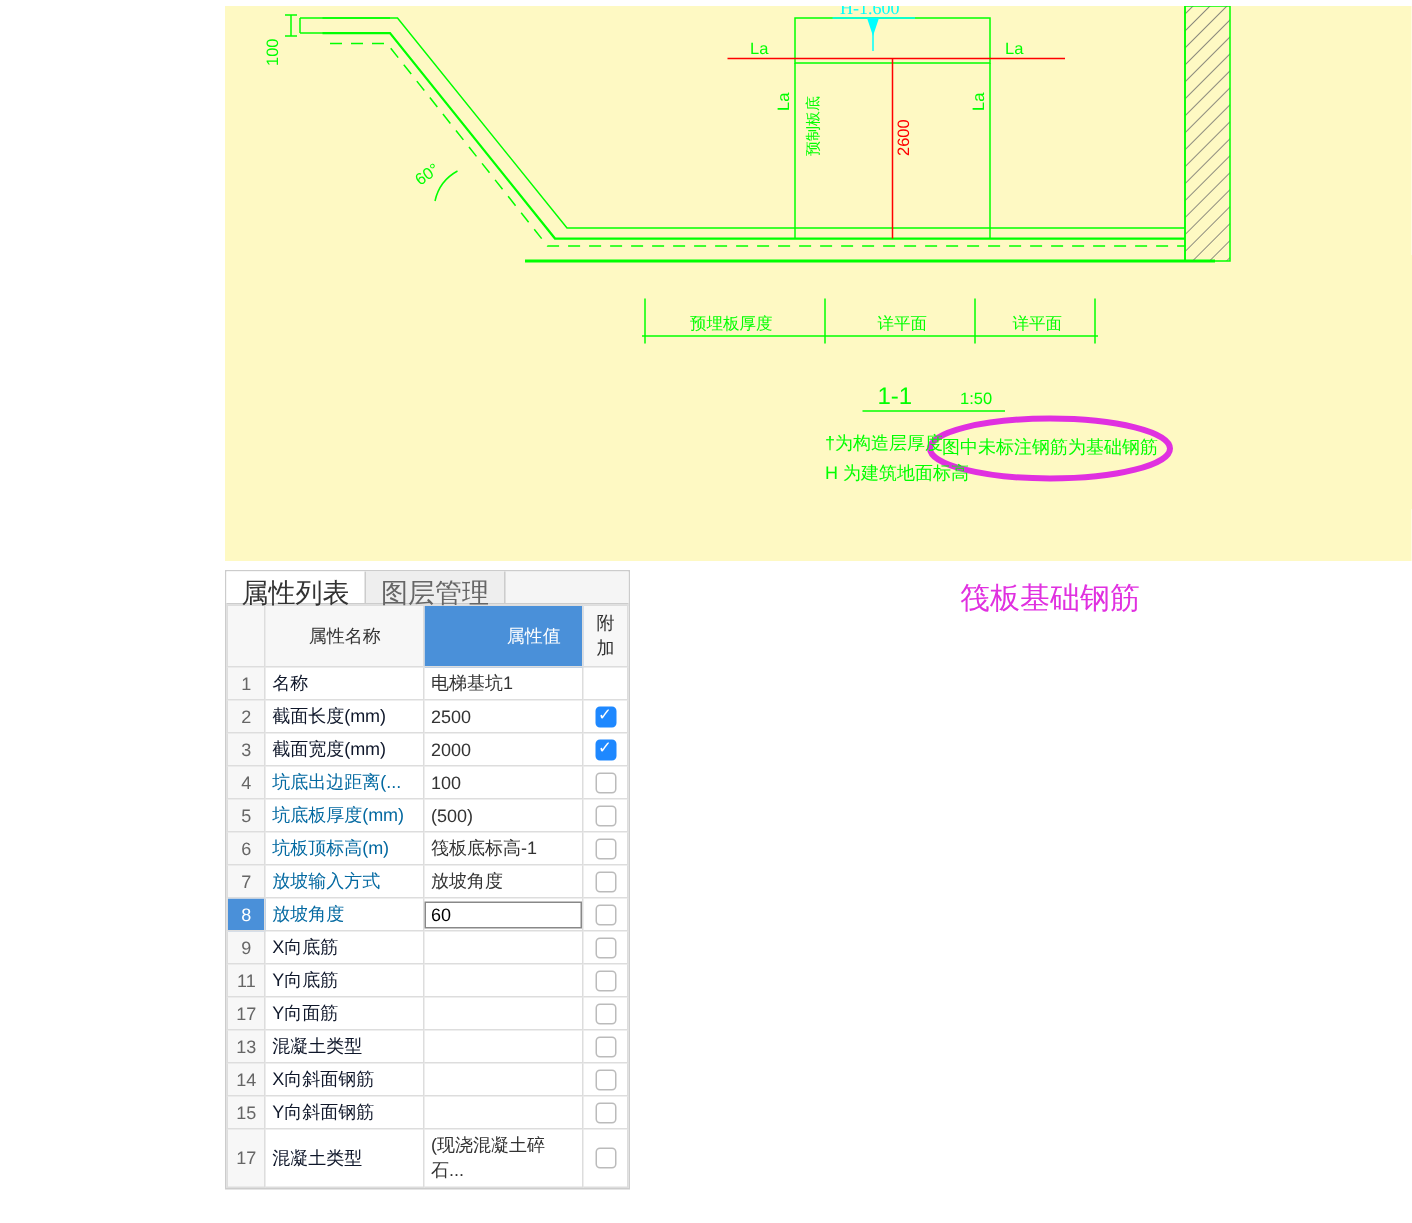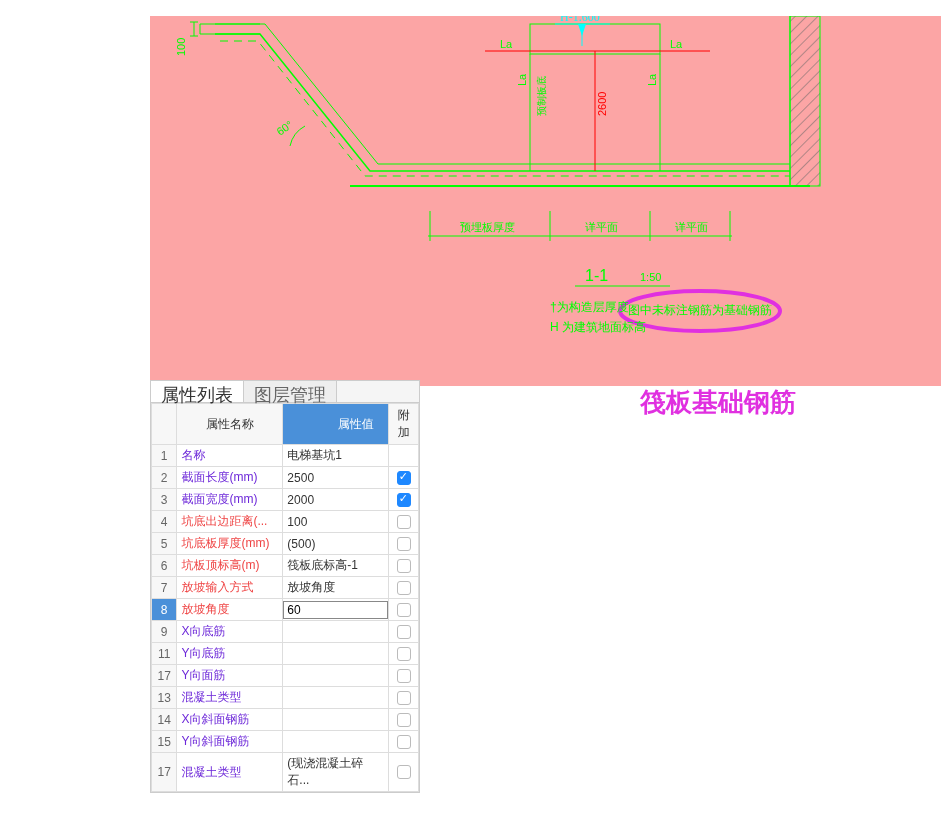--- a/index.html
+++ b/index.html
@@ -1,39 +1,39 @@
 <!DOCTYPE html>
 <html><head>
 <meta charset="utf-8">
 <style>
   * { box-sizing: border-box; margin: 0; padding: 0; }
   body { font-family: "Microsoft YaHei", sans-serif; background: #fff; width: 941px; height: 815px; overflow: hidden; }
-  .cad-area { position: absolute; left: 150px; top: 16px; width: 791px; height: 370px; background: #fca5a5; }
+  .cad-area { position: absolute; left: 150px; top: 4px; width: 791px; height: 370px; background: #fef9c3; }
   .cad-svg { width: 100%; height: 100%; }
   .bottom-area { position: absolute; left: 150px; top: 380px; width: 791px; }
   .table-wrap { width: 270px; border: 1px solid #ccc; }
   .tabs { display: flex; background: #f5f5f5; border-bottom: 1px solid #ccc; height: 22px; }
   .tab { padding: 2px 10px; font-size: 18px; color: #666; border-right: 1px solid #ccc; cursor: pointer; background:#eee;}
   .tab.active { background: #fff; color: #333; }
   .prop-table { border-collapse: collapse; width: 100%; font-size: 12px; }
   .prop-table th { background: #f7f7f7; border: 1px solid #ddd; padding: 3px 4px; font-weight: normal; color:#333;}
   .prop-table th.value-hdr { background:#4a90d9; color:#fff;padding-left:44px;}
   .prop-table td { border: 1px solid #ddd; padding: 2px 4px; height: 21px; vertical-align: middle;}
   .row-num { width: 24px; text-align: center; background: #f7f7f7; color:#666;}
   .row-num.sel { background:#4a90d9; color:#fff;}
-  .prop-name { width: 100px; color:#ef4444;}
-  .prop-name.link { color: #6d28d9; }
+  .prop-name { width: 100px; color:#0369a1;}
+  .prop-name.link { color: #0f172a; }
   .prop-val { width: 100px; color:#333;}
   .prop-val.editing { padding:0;}
   .prop-val.editing input{ width:100%; height:18px; border:1px solid #888; padding:0 3px; font-size:12px; outline:none;}
   .add-col { width: 28px; text-align: center; }
   .chk { width:14px; height:14px; border:1px solid #bbb; border-radius:3px; display:inline-block; vertical-align:middle;}
   .chk.on { background:#1e88ff; border-color:#1e88ff; position:relative;}
   .chk.on::after{content:"✓"; color:#fff; font-size:11px; position:absolute; left:1px; top:-2px;}
-  .annotation { position:absolute; left:490px; top:5px; font-size:26px; color:#e030e0; font-weight:700;}
+  .annotation { position:absolute; left:490px; top:5px; font-size:20px; color:#e030e0; font-weight:400;}
 </style>
 </head>
 <body>
 
 <div class="cad-area">
   <svg class="cad-svg" viewBox="0 0 791 370">
 
     <defs>
       <pattern id="hatch" width="8" height="8" patternUnits="userSpaceOnUse" patternTransform="rotate(45)">
         <line x1="0" y1="0" x2="0" y2="8" stroke="#666" stroke-width="1"></line>

